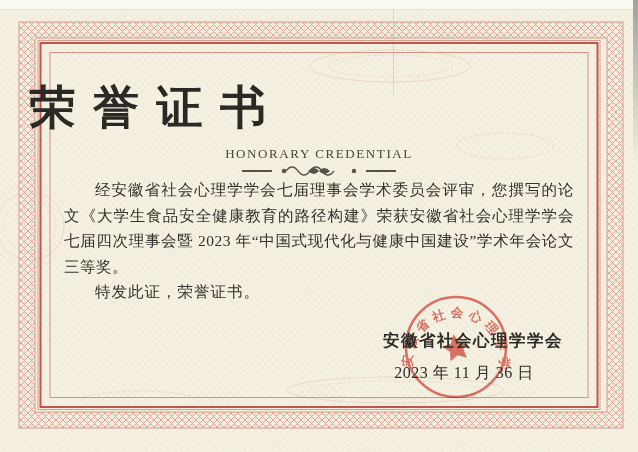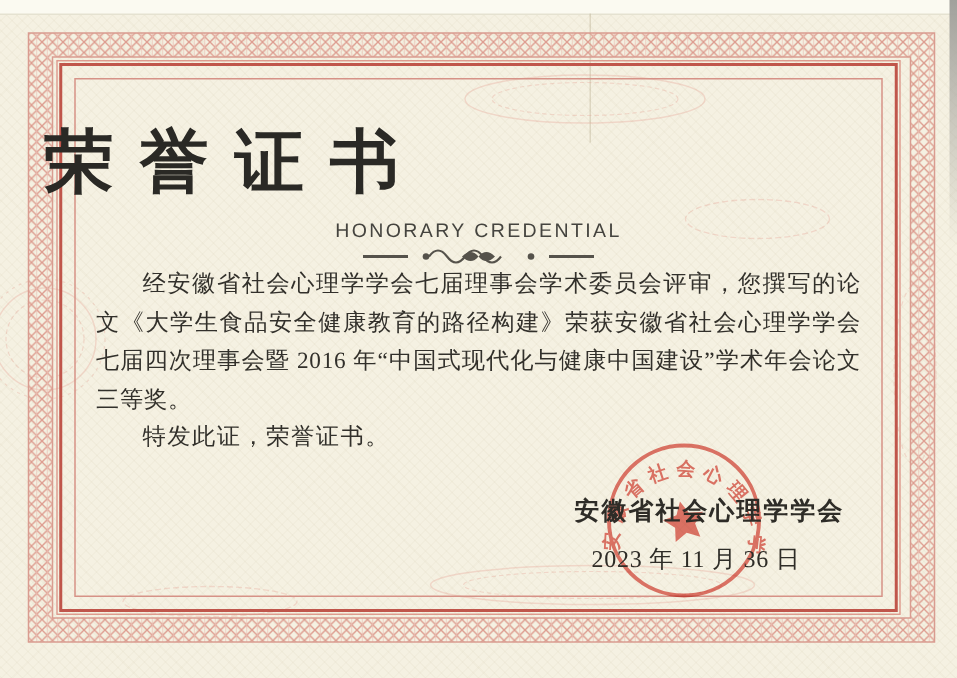--- a/index.html
+++ b/index.html
@@ -22,21 +22,21 @@
   .frame-svg{position:absolute;inset:0;}
 
   .title{
     position:absolute;left:12px;top:84px;width:100%;
     text-align:left;font-family:"Liberation Sans", sans-serif;
     font-size:46px;font-weight:700;color:#2a2925;
     letter-spacing:0.38em;text-indent:0.38em;line-height:1;
   }
   .subtitle{
     position:absolute;left:0;top:146px;width:100%;
-    text-align:center;font-family:Liberation Sans, sans-serif;
+    text-align:center;font-family:Liberation Serif, serif;
     font-size:13px;font-weight:400;color:#45443f;letter-spacing:1.6px;
   }
   .flourish{position:absolute;left:0;top:163px;width:100%;text-align:center;}
 
   .body-block{
     position:absolute;left:64px;top:177px;width:510px;
     color:#32302b;font-size:15.5px;line-height:25.5px;
   }
   .recipient{font-size:16px;letter-spacing:1px;margin-bottom:2px;}
   .para{margin:0;text-indent:2em;text-align:justify;letter-spacing:0.5px;}
@@ -101,21 +101,21 @@
         <path d="M52 8 q6 -8 12 0 q6 8 12 0 q6 -8 12 0 q6 8 12 0"></path>
         <circle cx="50" cy="8" r="2.2" fill="#55524b" stroke="none"></circle>
         <circle cx="120" cy="8" r="2.2" fill="#55524b" stroke="none"></circle>
         <path d="M74 8 q6 -6 11 0 q-5 6 -11 0 Z" fill="#55524b" stroke="none"></path>
         <path d="M96 8 q-6 -6 -11 0 q5 6 11 0 Z" fill="#55524b" stroke="none"></path>
       </g>
     </svg>
   </div>
 
   <div class="body-block">
-    <p class="para">经安徽省社会心理学学会七届理事会学术委员会评审，您撰写的论文《大学生食品安全健康教育的路径构建》荣获安徽省社会心理学学会七届四次理事会暨 2016 年“中国式现代化与健康中国建设”学术年会论文三等奖。</p>
+    <p class="para">经安徽省社会心理学学会七届理事会学术委员会评审，您撰写的论文《大学生食品安全健康教育的路径构建》荣获安徽省社会心理学学会七届四次理事会暨 2023 年“中国式现代化与健康中国建设”学术年会论文三等奖。</p>
     <p class="closing">特发此证，荣誉证书。</p>
   </div>
 
   <svg class="seal" viewBox="0 0 112 112">
     <defs>
       <path id="sealArc" d="M 13,79 A 44,44 0 1 1 99,79" fill="none"></path>
     </defs>
     <circle cx="56" cy="56" r="50" fill="none" stroke="#dd5a50" stroke-width="2.6"></circle>
     <path d="M56 43 L60.2 51.6 L69.6 52.9 L62.8 59.5 L64.4 68.9 L56 64.4 L47.6 68.9 L49.2 59.5 L42.4 52.9 L51.8 51.6 Z" fill="#dd5a50" transform="rotate(-12 56 56)"></path>
     <text font-size="12.5" font-weight="bold" fill="#dd5a50" style="letter-spacing:5px;font-family:'Liberation Serif',serif;">

